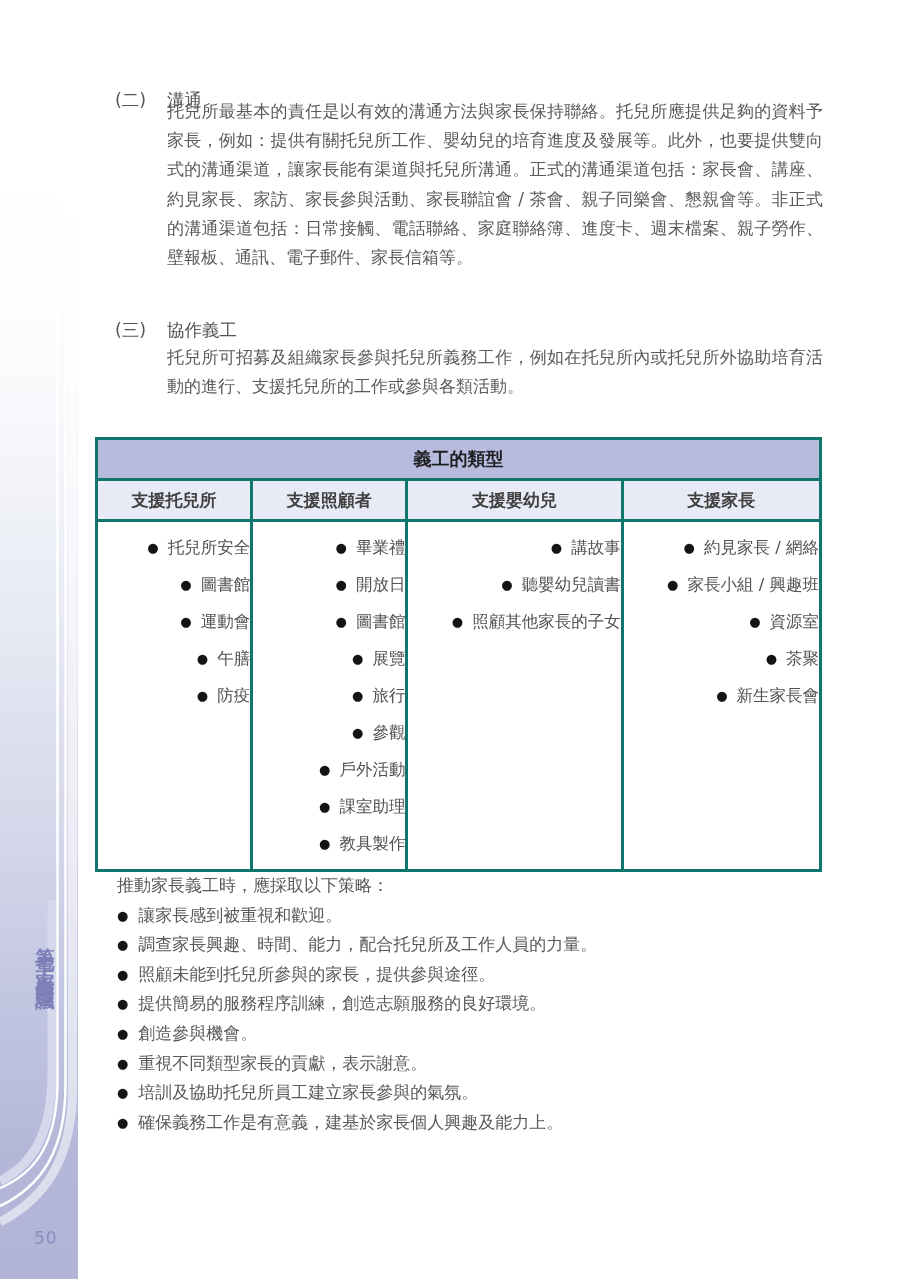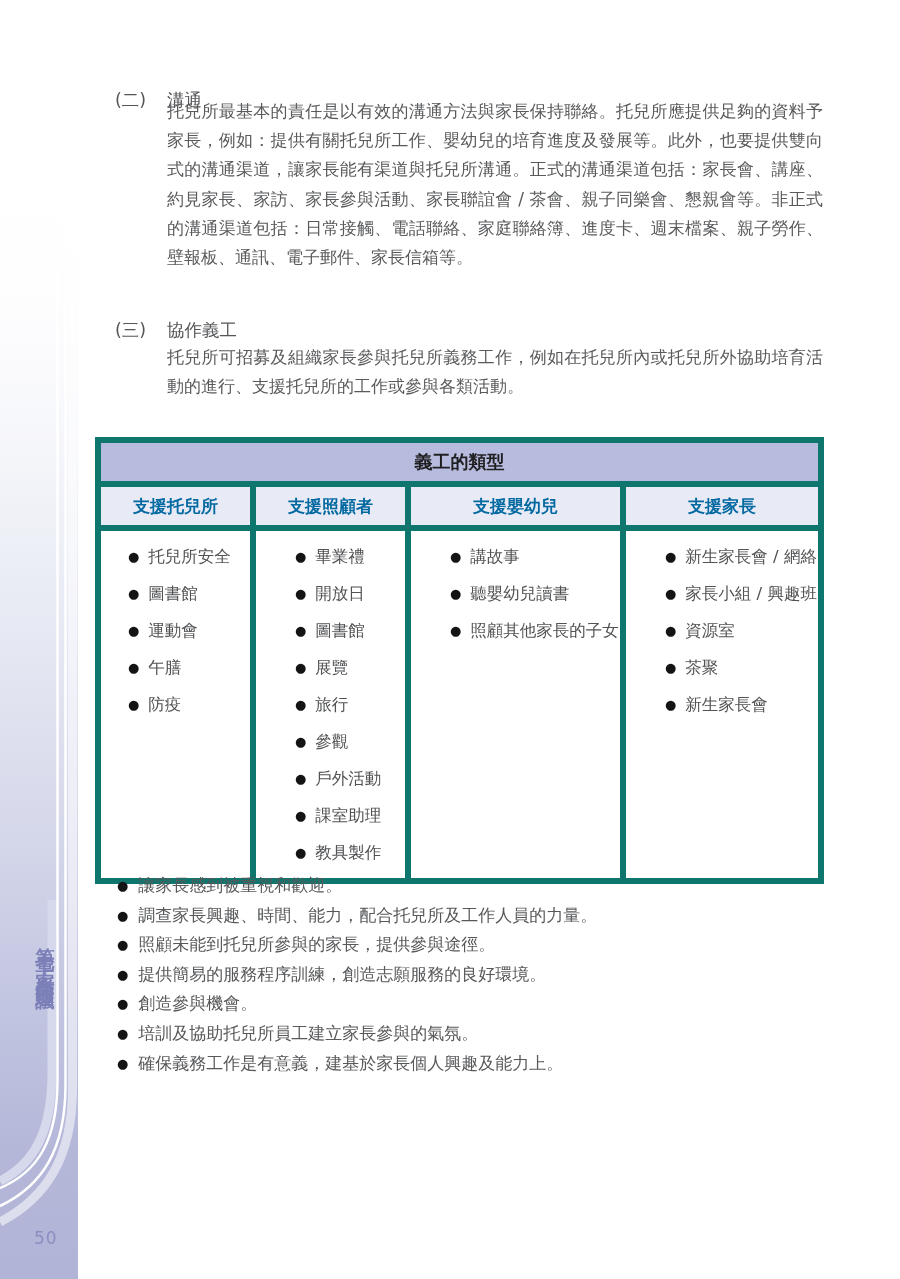--- a/index.html
+++ b/index.html
@@ -40,32 +40,32 @@
     position:absolute;left:72px;width:656px;
     font-size:17px;line-height:29.2px;text-align:justify;color:#595a5c;
   }
   #sec2-body{top:97px;}
   #sec3-body{top:343px;}
   
   .vtable{
     position:absolute;left:0;top:437px;width:727px;
     border-collapse:collapse;table-layout:fixed;
   }
-  .vtable,.vtable th,.vtable td{border:6px solid #0f766e;}
+  .vtable,.vtable th,.vtable td{border:3px solid #0f766e;}
   .vtable{border:2px solid #3a3b3d;}
   .vtable .title-row th{
     background:#b7bbde;height:36px;font-size:18px;color:#1f1f21;
     font-weight:bold;text-align:center;
   }
   .vtable .head-row th{
-    background:#e8eaf5;height:36px;font-size:17px;color:#0369a1;
+    background:#e8eaf5;height:36px;font-size:17px;color:#404040;
     font-weight:bold;text-align:center;
   }
   .vtable td{vertical-align:top;background:#ffffff;height:325px;padding:0;}
-  .vtable ul{list-style:none;margin:14px 0 0 12px;padding:0;}
+  .vtable ul{list-style:none;margin:14px 0 0 12px;padding:0;text-align:right;}
   .vtable td.c0 ul{padding-left:15px;}
   .vtable td.c1 ul{padding-left:27px;}
   .vtable td.c2 ul{padding-left:27px;}
   .vtable td.c3 ul{padding-left:27px;}
   .vtable li{font-size:16.5px;line-height:23px;margin-bottom:14px;color:#515254;white-space:nowrap;}
   .blt{font-size:13px;color:#141414;margin-right:9px;vertical-align:1px;}
   
   .strategies{position:absolute;left:22px;top:871px;width:706px;font-size:17px;color:#57585a;}
   .strategies .line{line-height:29.6px;white-space:nowrap;}
   .strategies .blt{margin-right:10px;}
@@ -143,34 +143,36 @@
       </td>
       <td class="c2">
         <ul>
           <li><span class="blt">●</span><span>講故事</span></li>
           <li><span class="blt">●</span><span>聽嬰幼兒讀書</span></li>
           <li><span class="blt">●</span><span>照顧其他家長的子女</span></li>
         </ul>
       </td>
       <td class="c3">
         <ul>
-          <li><span class="blt">●</span><span>新生家長會 / 網絡</span></li>
+          <li><span class="blt">●</span><span>約見家長 / 網絡</span></li>
           <li><span class="blt">●</span><span>家長小組 / 興趣班</span></li>
           <li><span class="blt">●</span><span>資源室</span></li>
           <li><span class="blt">●</span><span>茶聚</span></li>
           <li><span class="blt">●</span><span>新生家長會</span></li>
         </ul>
       </td>
     </tr>
   </tbody>
     </table>
 
   <div class="strategies">
+    <div class="line">推動家長義工時，應採取以下策略：</div>
     <div class="line"><span class="blt">●</span><span>讓家長感到被重視和歡迎。</span></div>
     <div class="line"><span class="blt">●</span><span>調查家長興趣、時間、能力，配合托兒所及工作人員的力量。</span></div>
     <div class="line"><span class="blt">●</span><span>照顧未能到托兒所參與的家長，提供參與途徑。</span></div>
     <div class="line"><span class="blt">●</span><span>提供簡易的服務程序訓練，創造志願服務的良好環境。</span></div>
     <div class="line"><span class="blt">●</span><span>創造參與機會。</span></div>
+    <div class="line"><span class="blt">●</span><span>重視不同類型家長的貢獻，表示謝意。</span></div>
     <div class="line"><span class="blt">●</span><span>培訓及協助托兒所員工建立家長參與的氣氛。</span></div>
     <div class="line"><span class="blt">●</span><span>確保義務工作是有意義，建基於家長個人興趣及能力上。</span></div>
   </div>
 
 </div>
 
 </body></html>

